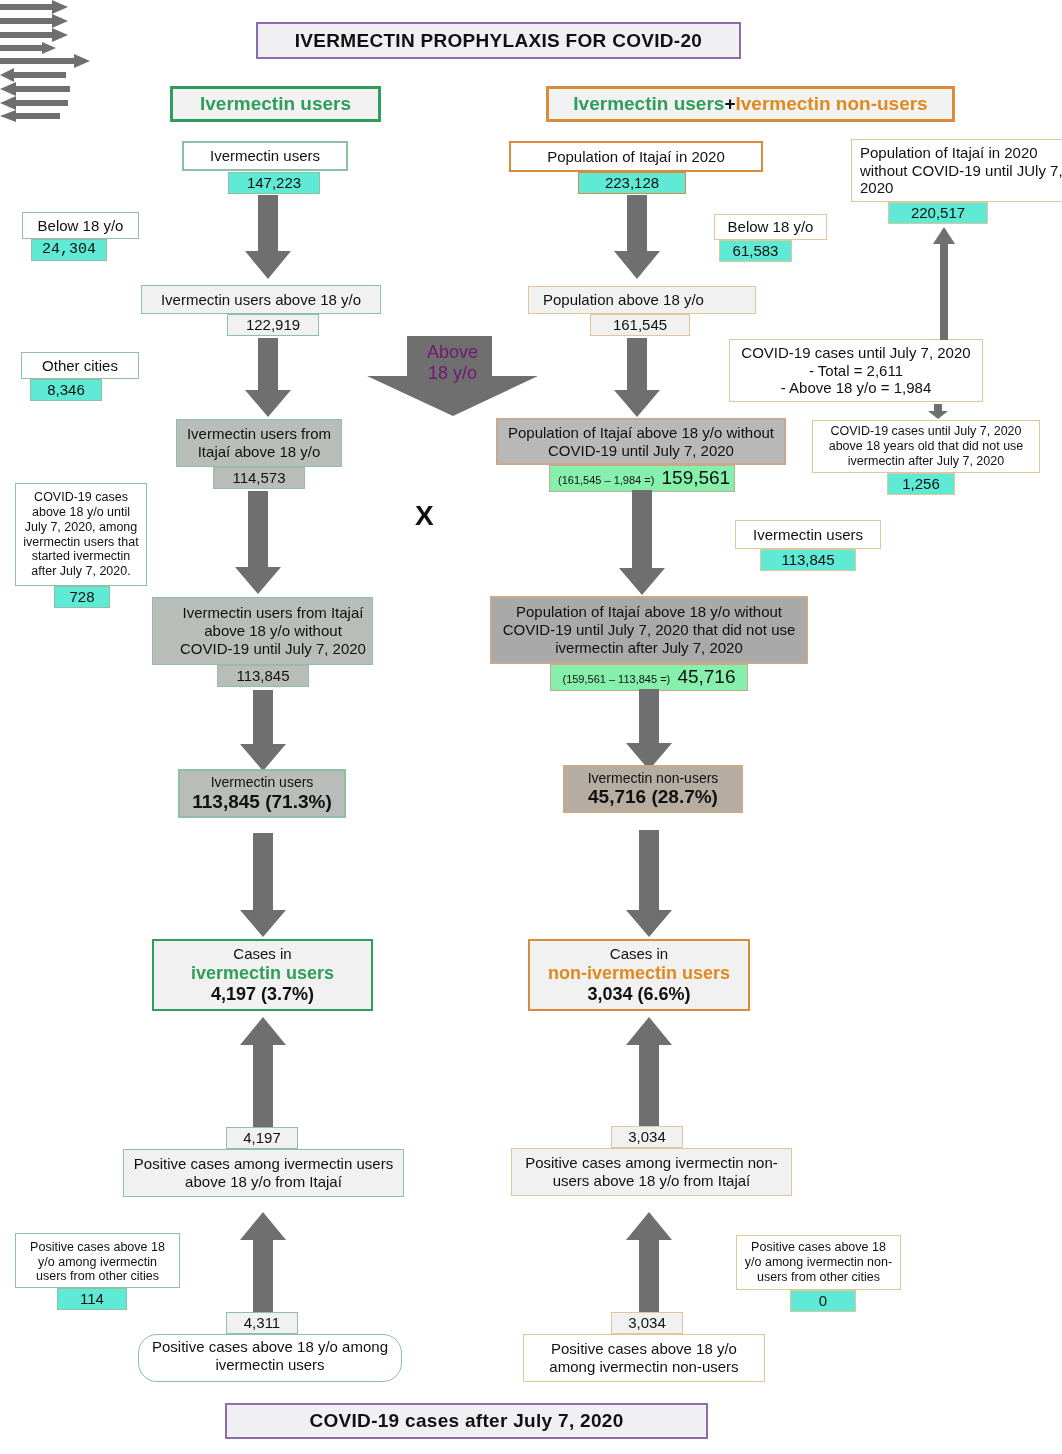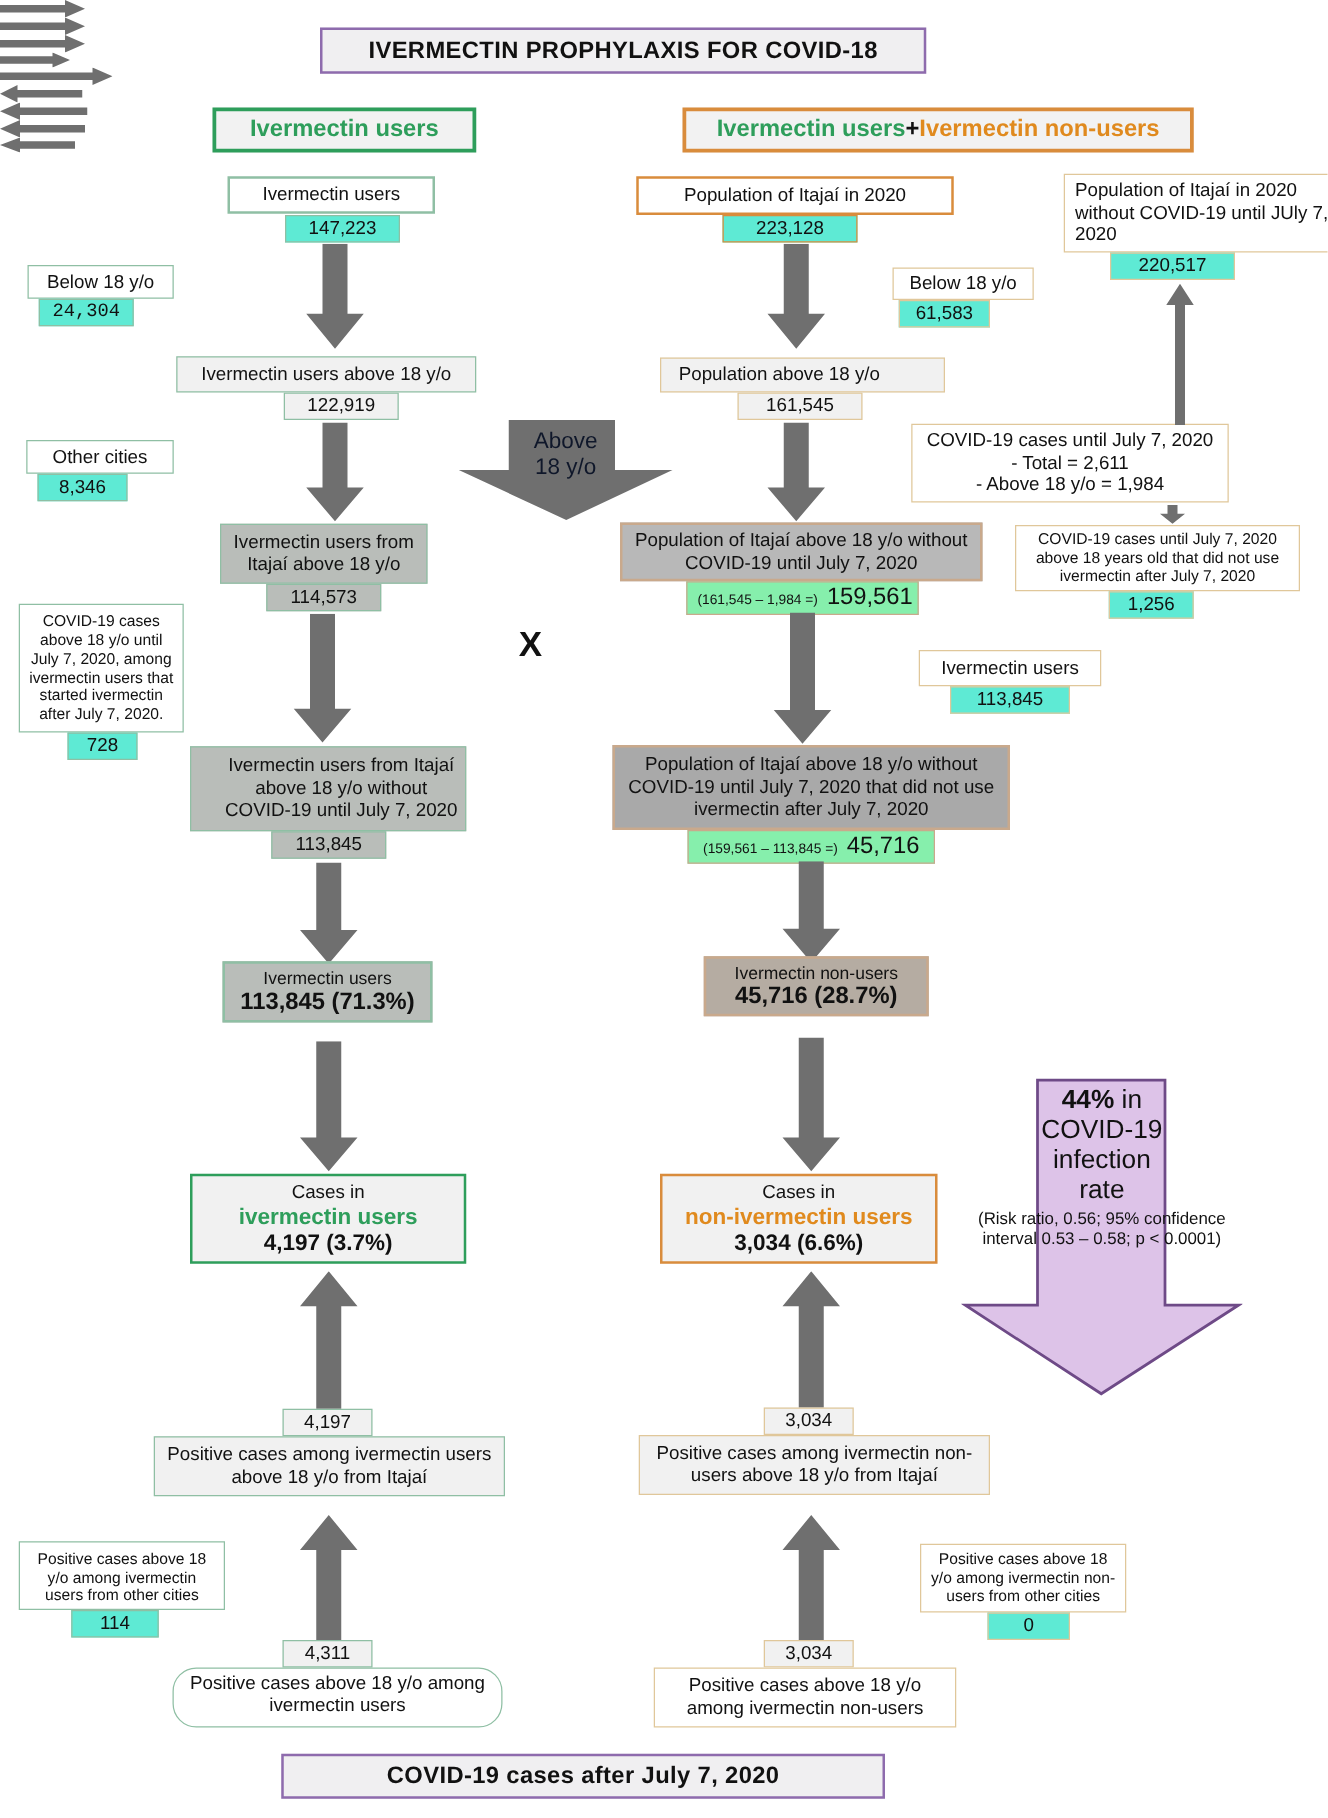--- a/index.html
+++ b/index.html
@@ -90,21 +90,21 @@
     font-size:28px;
     color:#111;
   }
 
   
   .abovearrow { position:absolute; }
   .abovearrow .lbl {
     position:absolute;
     left:0; top:8px; width:100%;
     text-align:center;
-    color:#0f172a;
+    color:#701a75;
     font-size:18px;
     line-height:1.15;
     pointer-events:none;
   }
 
   
   .purplearrow { position:absolute; }
   .purplearrow .inner {
     position:absolute;
     left:0; top:6px; width:100%;
@@ -119,21 +119,21 @@
   .b { font-weight:bold; }
   .sm { font-size:11px; }
   .lg { font-size:19px; }
 </style>
 </head>
 <body>
 
 <div id="stage">
 
   <div class="banner node pu" style="left:256px; top:22px; width:485px; height:37px; border:2px solid #8e6bad; font-size:19px;">
-    <span>IVERMECTIN PROPHYLAXIS FOR COVID-18</span>
+    <span>IVERMECTIN PROPHYLAXIS FOR COVID-20</span>
   </div>
 
   <div class="pill gr" style="left:170px; top:86px; width:211px; height:36px; border:3px solid #2e9e5b;">
     <span class="green-txt">Ivermectin users</span>
   </div>
 
   <div class="pill or" style="left:546px; top:86px; width:409px; height:36px; border:3px solid #d98c3c;">
     <span class="green-txt">Ivermectin users</span>
     <span class="plus-txt"> + </span>
     <span class="orange-txt">Ivermectin non-users</span>
@@ -465,32 +465,18 @@
       </svg>
   </div>
 
   <div class="valtab or-thin" style="left:611px; top:1312px; width:72px;">
     <span>3,034</span>
   </div>
   <div class="bx white or-thin b1 node" style="left:523px; top:1334px; width:242px; height:48px; display:flex;align-items:center;justify-content:center;">
     <span>Positive cases above 18 y/o among ivermectin non-users</span>
   </div>
 
-  <div class="purplearrow" style="left:769px; top:862px; width:225px; height:255px;">
-    <svg width="225" height="255" viewBox="0 0 225 255">
-      <polygon points="61,2 163,2 163,182 222,182 112,253 3,182 61,182" fill="#ddc3e8" stroke="#6e4a87" stroke-width="2.2"></polygon>
-    </svg>
-    <div class="inner">
-      <div class="big">
-        <span class="n">44%</span><span style="font-weight:normal;"> in</span>
-      </div>
-      <div class="big" style="font-weight:normal;">COVID-19</div>
-      <div class="big" style="font-weight:normal;">infection</div>
-      <div class="big" style="font-weight:normal;">rate</div>
-      <div class="small">(Risk ratio, 0.56; 95% confidence interval 0.53 – 0.58; p &lt; 0.0001)</div>
-    </div>
-  </div>
 
   <div class="banner node" style="left:225px; top:1403px; width:483px; height:36px; border:2px solid #8e6bad; font-size:19px;">
     <span>COVID-19 cases after July 7, 2020</span>
   </div>
 
 </div>
 
 </body></html>

